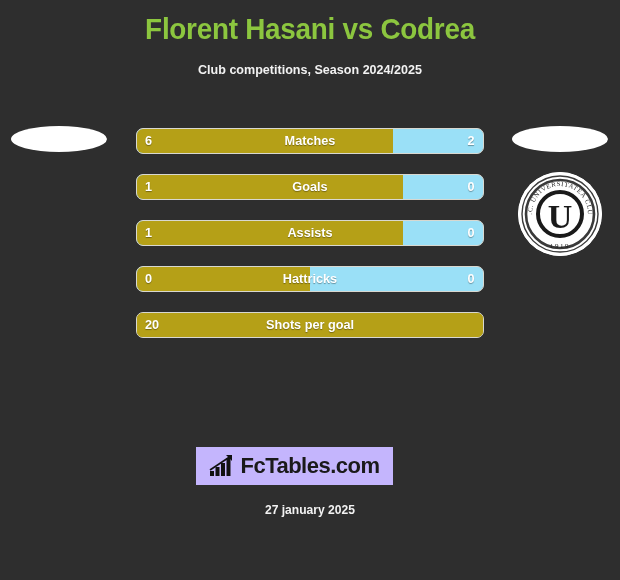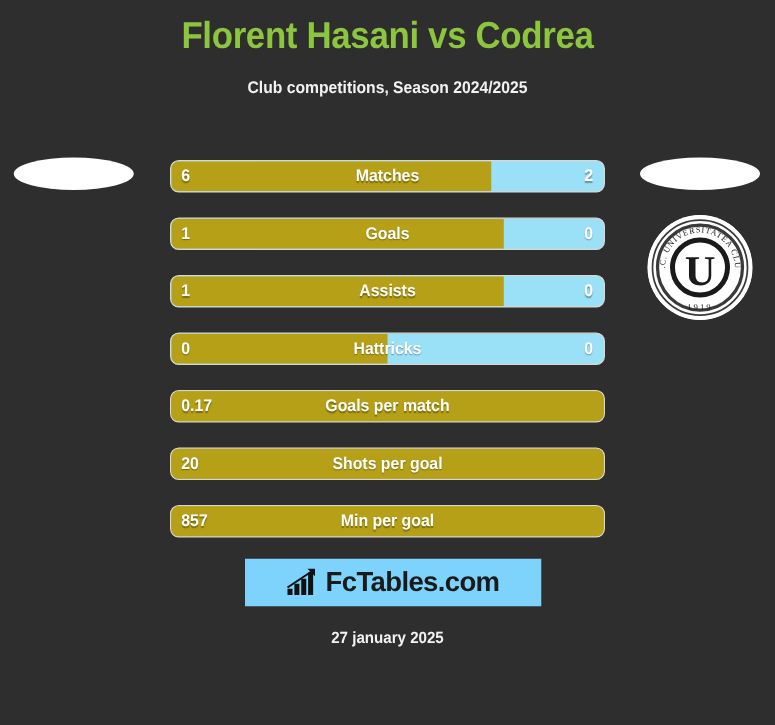--- a/index.html
+++ b/index.html
@@ -133,23 +133,23 @@
     transform-origin: right center;
     text-shadow: 0 1px 1px rgba(0,0,0,.35);
   }
   .row.single { background: #b5a017; }
 
   
   .logo-box {
     position: absolute;
     top: 447px;
     left: 196px;
-    width: 237px;
+    width: 197px;
     height: 38px;
-    background: #7dd3fc;
+    background: #c4b5fd;
     display: flex;
     align-items: center;
     justify-content: center;
     gap: 5px;
   }
   .logo-text {
     color: #1a1a1a;
     font-size: 22px;
     font-weight: bold;
     letter-spacing: -0.5px;
@@ -219,37 +219,27 @@
       <div class="vright">0</div>
     </div>
 
     <div class="row">
       <div class="fill" style="width:50%"></div>
       <div class="vleft">0</div>
       <div class="label">Hattricks</div>
       <div class="vright">0</div>
     </div>
 
-    <div class="row single">
-      <div class="fill" style="width:100%"></div>
-      <div class="vleft">0.17</div>
-      <div class="label">Goals per match</div>
-    </div>
 
     <div class="row single">
       <div class="fill" style="width:100%"></div>
       <div class="vleft">20</div>
       <div class="label">Shots per goal</div>
     </div>
 
-    <div class="row single">
-      <div class="fill" style="width:100%"></div>
-      <div class="vleft">857</div>
-      <div class="label">Min per goal</div>
-    </div>
 
   </div>
 
   <div class="logo-box">
     <svg class="logo-icon" width="26" height="24" viewBox="0 0 26 24">
       <rect x="1" y="17" width="4" height="5" fill="#111111"></rect>
       <rect x="6.5" y="13" width="4" height="9" fill="#111111"></rect>
       <rect x="12" y="9" width="4" height="13" fill="#111111"></rect>
       <rect x="17.5" y="4" width="4" height="18" fill="#111111"></rect>
       <path d="M1 16 L22 2" stroke="#111111" stroke-width="1.6" fill="none"></path>

